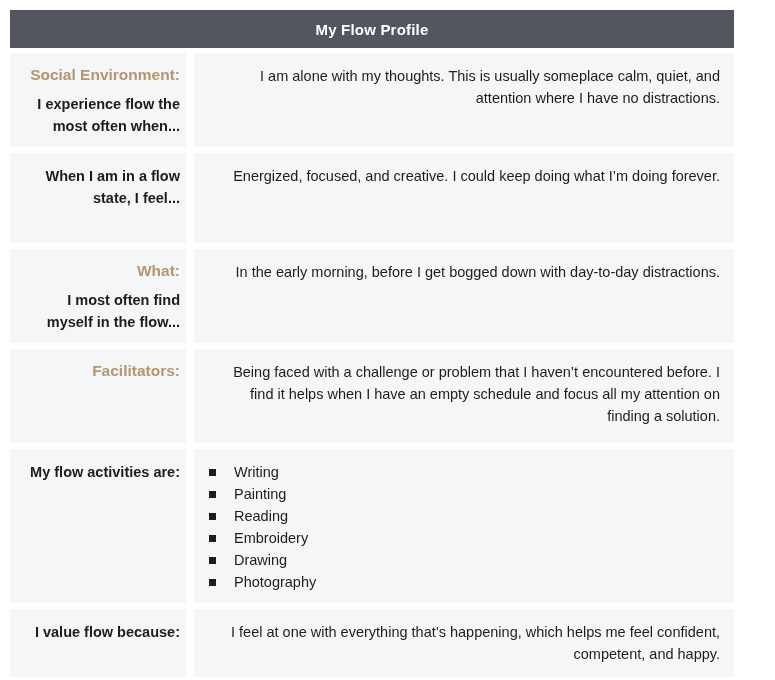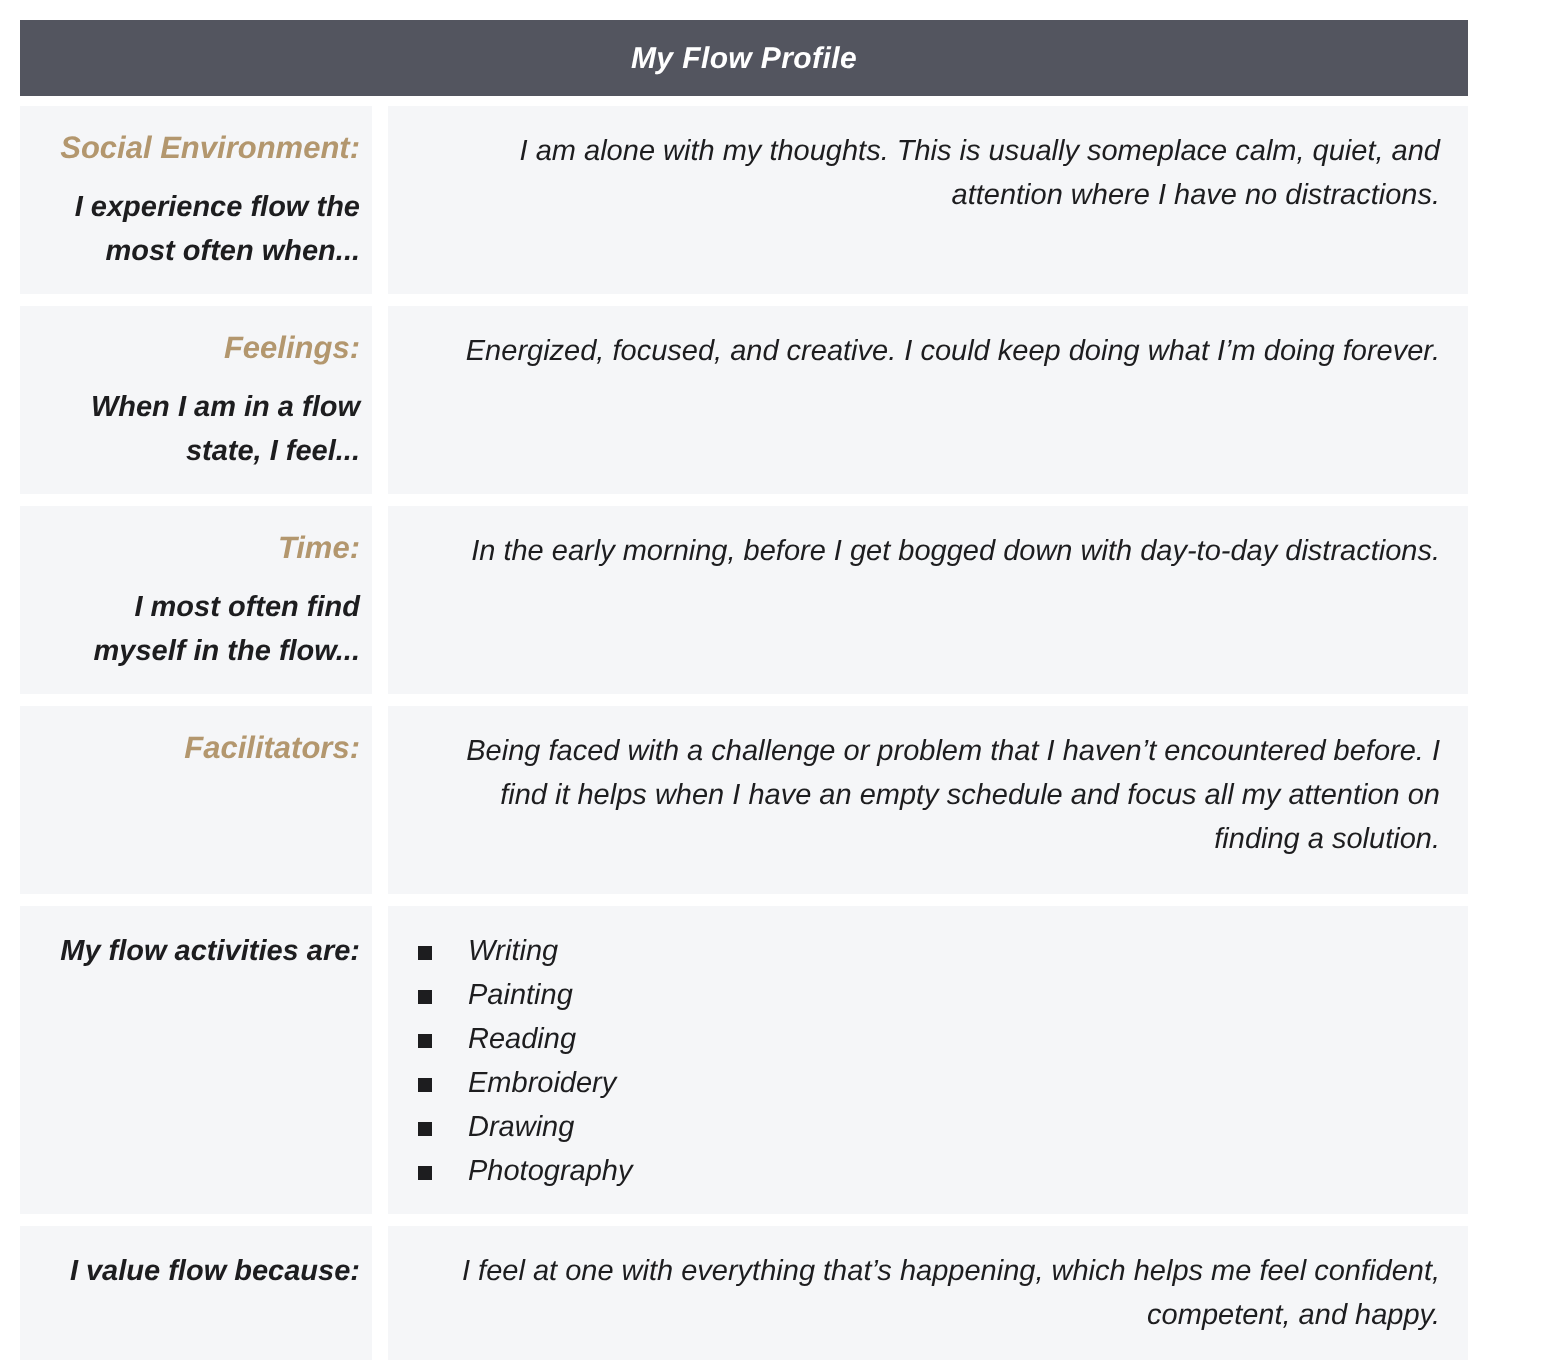--- a/index.html
+++ b/index.html
@@ -3,21 +3,21 @@
 <meta charset="utf-8">
 <style>
   :root {
     --header-bg: #53555F;
     --header-text: #FFFFFF;
     --accent-gold: #B3976E;
     --cell-bg: #F5F6F8;
     --text-dark: #1D1D1F;
     --page-bg: #FFFFFF;
   }
-  * { margin: 0; padding: 0; box-sizing: border-box; font-style: italic; }
+  * { margin: 0; padding: 0; box-sizing: border-box; }
   html, body {
     width: 775px; height: 680px;
     background: var(--page-bg);
     font-family: "Liberation Sans", sans-serif;
     overflow: hidden;
   }
   .flow-table {
     position: absolute;
     left: 10px; top: 10px;
     width: 724px;
@@ -105,29 +105,28 @@
 
     <div class="cell label-cell">
       <div class="row-heading">Social Environment:</div>
       <div class="row-label">I experience flow the most often when...</div>
     </div>
     <div class="cell content-cell">
       <div class="row-content">I am alone with my thoughts. This is usually someplace calm, quiet, and attention where I have no distractions.</div>
     </div>
 
     <div class="cell label-cell">
-      <div class="row-heading">Feelings:</div>
       <div class="row-label">When I am in a flow state, I feel...</div>
     </div>
     <div class="cell content-cell">
       <div class="row-content">Energized, focused, and creative. I could keep doing what I’m doing forever.</div>
     </div>
 
     <div class="cell label-cell">
-      <div class="row-heading">Time:</div>
+      <div class="row-heading">What:</div>
       <div class="row-label">I most often find myself in the flow...</div>
     </div>
     <div class="cell content-cell">
       <div class="row-content">In the early morning, before I get bogged down with day-to-day distractions.</div>
     </div>
 
     <div class="cell label-cell">
       <div class="row-heading">Facilitators:</div>
     </div>
     <div class="cell content-cell">

